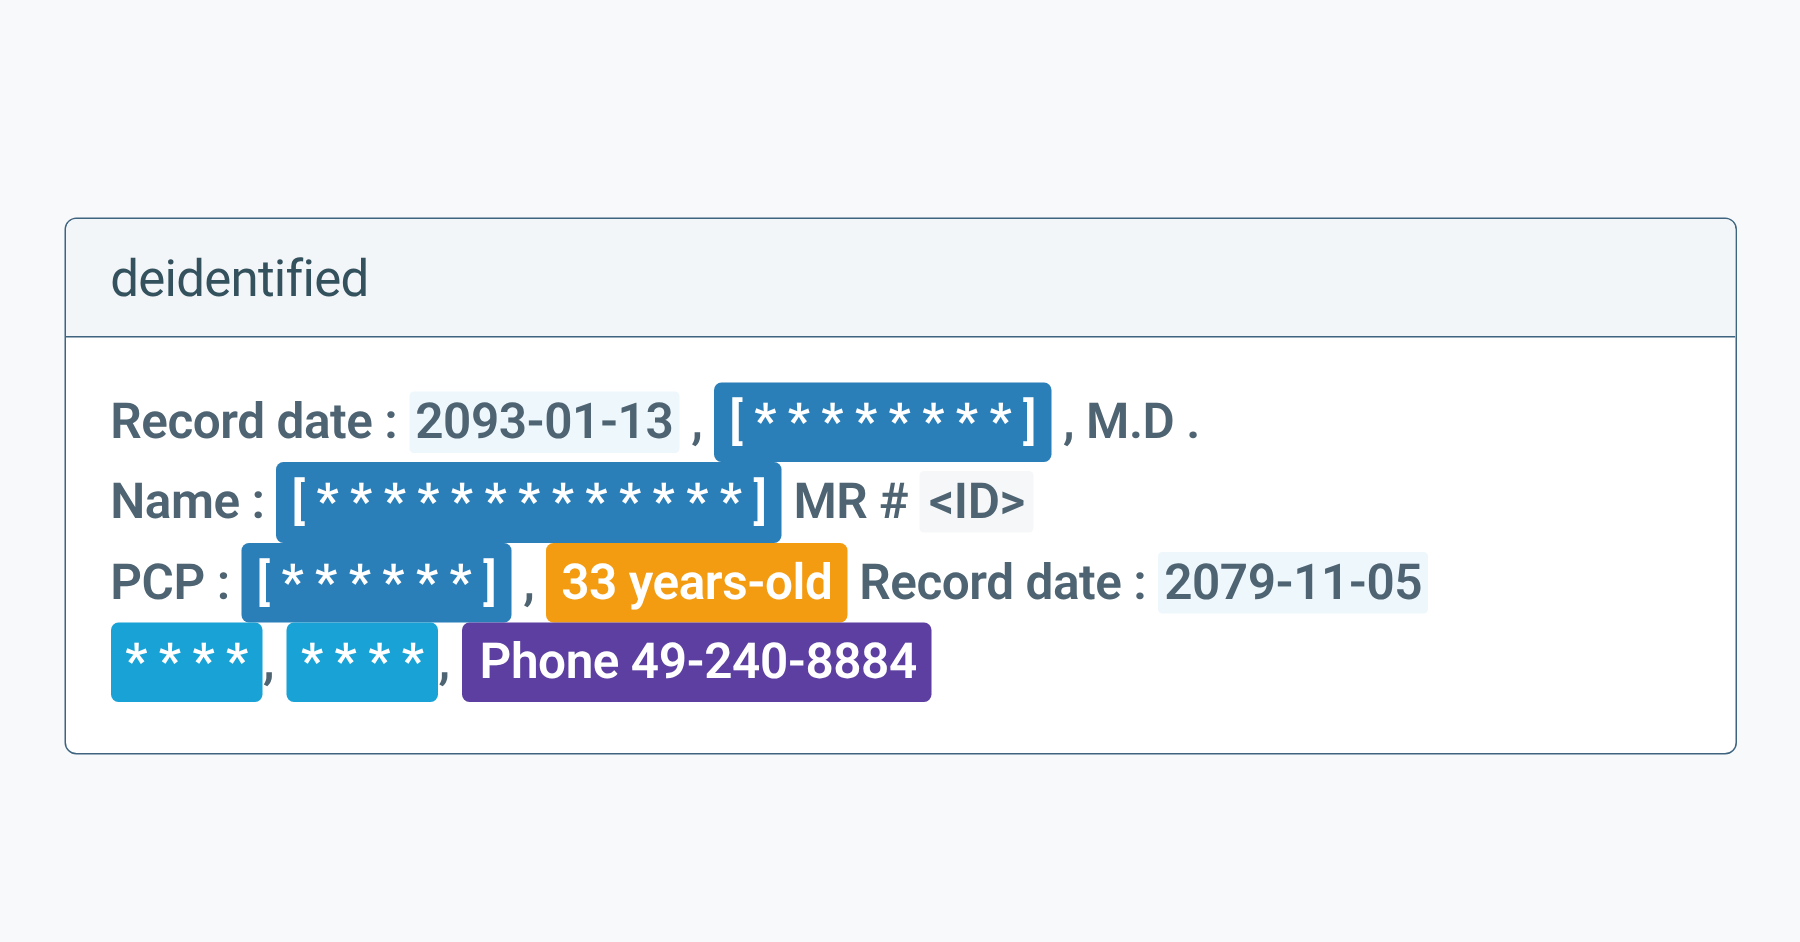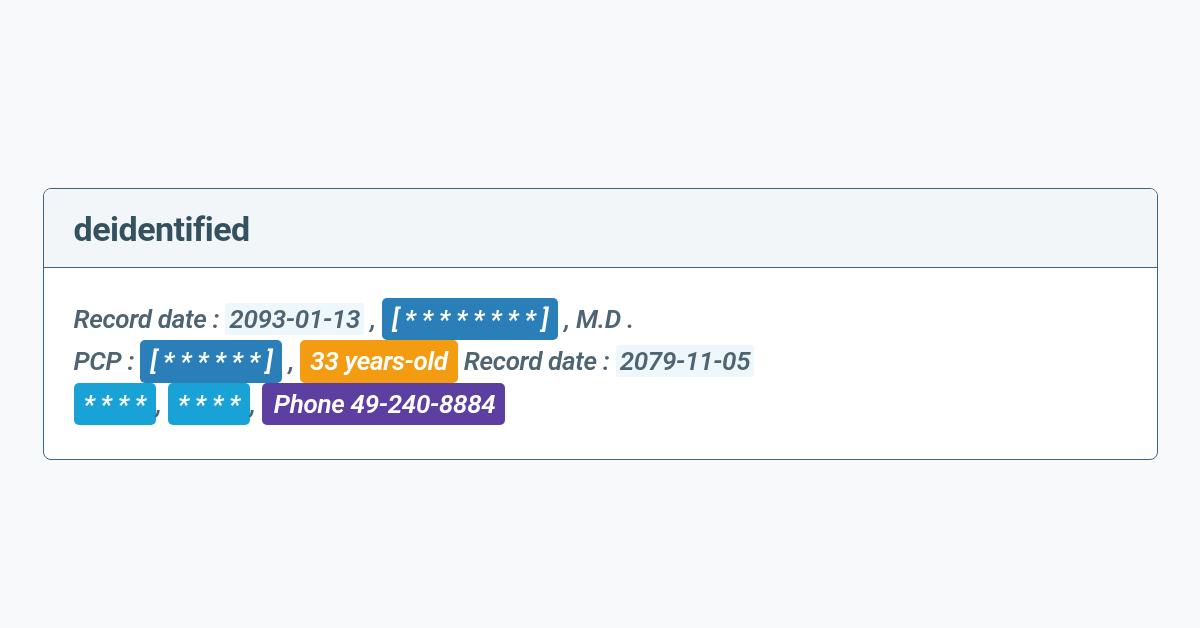--- a/index.html
+++ b/index.html
@@ -19,32 +19,31 @@
     border-radius: 8px;
     background: #fff;
     overflow: hidden;
     margin-top: -30px;
   }
   .panel-header {
     background: #f3f6f8;
     padding: 20px 30px 18px 30px;
     border-bottom: 1.5px solid #3e6480;
     font-size: 34px;
-    font-weight: 700;
+    font-weight: 400;
     color: #34515e;
     letter-spacing: -0.5px;
   }
   .panel-body {
     padding: 30px 30px 34px 30px;
-    font-size: 26px;
+    font-size: 33px;
     font-weight: 600;
     color: #4e6472;
     line-height: 1.55;
     letter-spacing: -0.3px;
-    font-style: italic;
   }
   .hl-date {
     background: #eef7fc;
     border-radius: 3px;
     padding: 1px 4px;
     color: #4e6472;
   }
   .chip {
     display: inline-block;
     color: #fff;
@@ -72,20 +71,26 @@
   <div class="panel-body">
     <div>
       <span>Record date :</span>
       <span class="hl-date">2093-01-13</span>
       <span class="sep">,</span>
       <span class="chip chip-blue">[ * * * * * * * * ]</span>
       <span class="sep">,</span>
       <span>M.D .</span>
     </div>
     <div>
+      <span>Name :</span>
+      <span class="chip chip-blue">[ * * * * * * * * * * * * * ]</span>
+      <span>MR #</span>
+      <span class="hl-id">&lt;ID&gt;</span>
+    </div>
+    <div>
       <span>PCP :</span>
       <span class="chip chip-blue">[ * * * * * * ]</span>
       <span class="sep">,</span>
       <span class="chip chip-orange">33 years-old</span>
       <span>Record date :</span>
       <span class="hl-date">2079-11-05</span>
     </div>
     <div>
       <span class="chip chip-cyan">* * * *</span><span class="sep">,</span>
       <span class="chip chip-cyan">* * * *</span><span class="sep">,</span>

